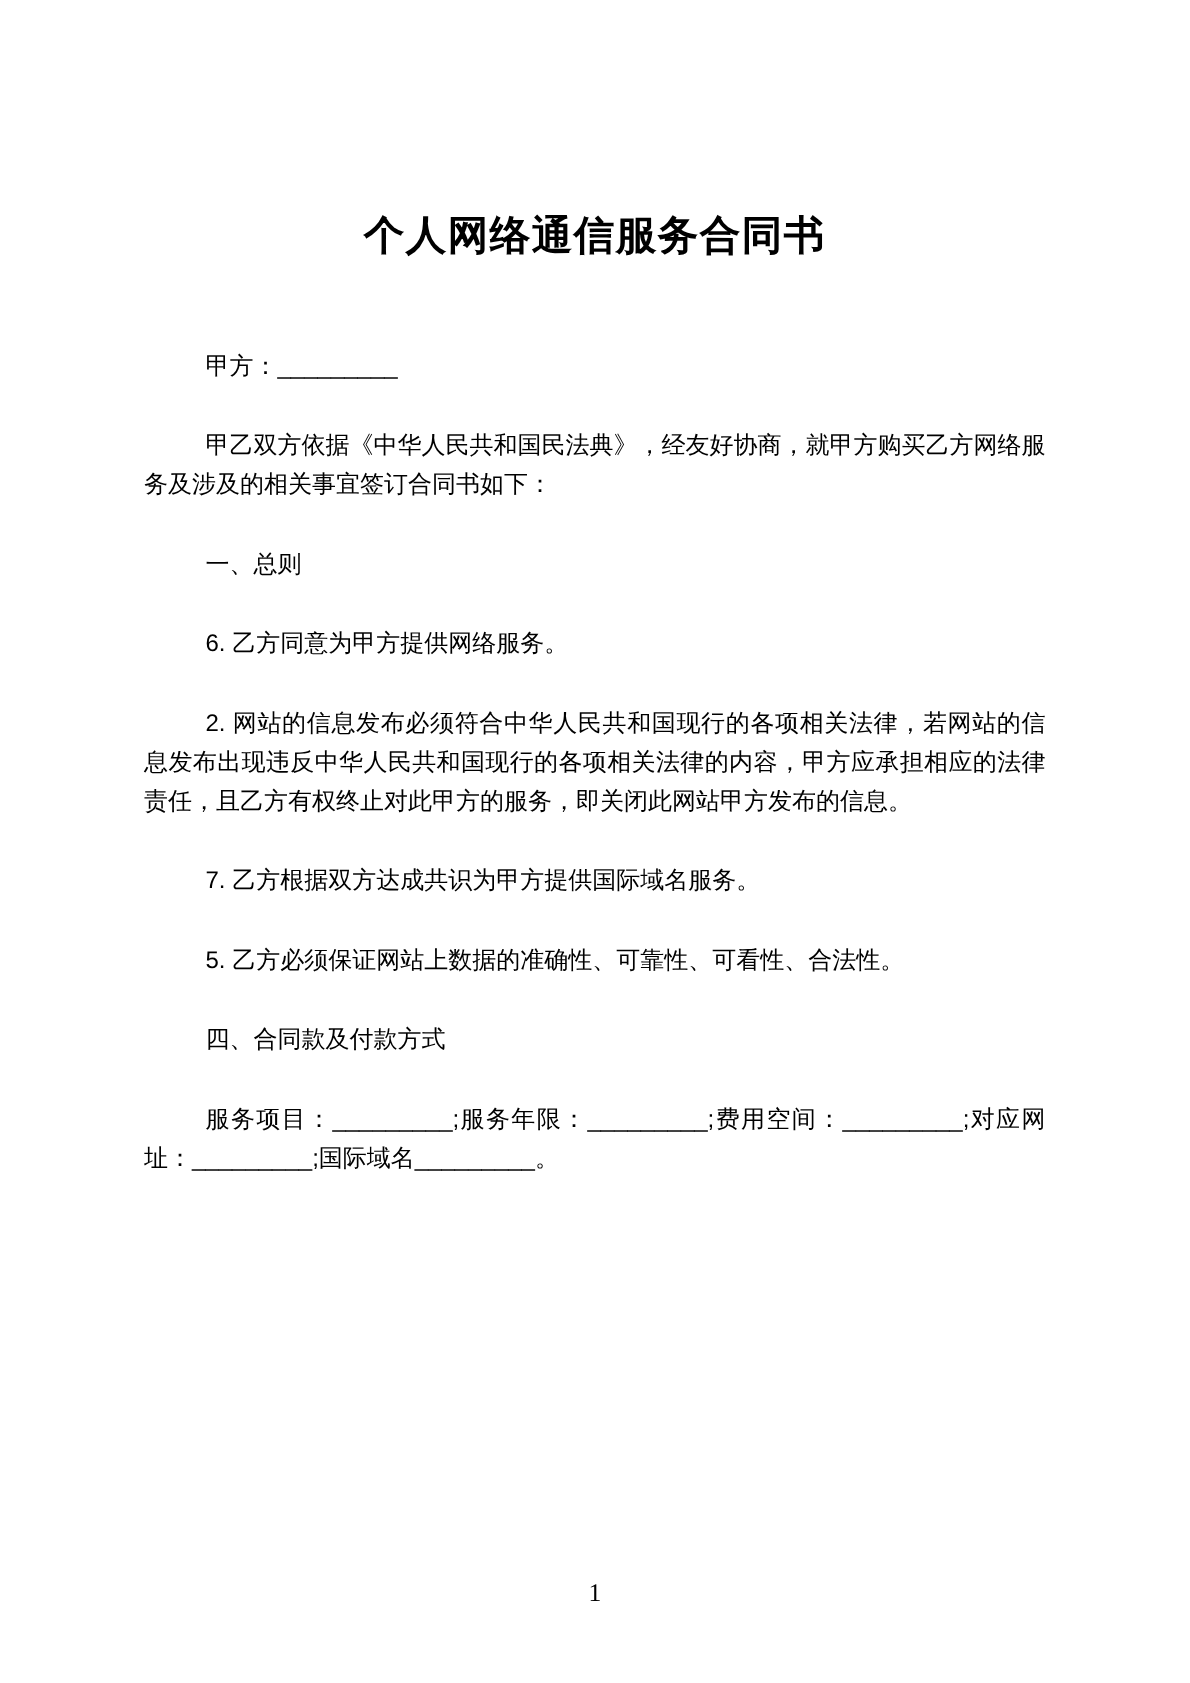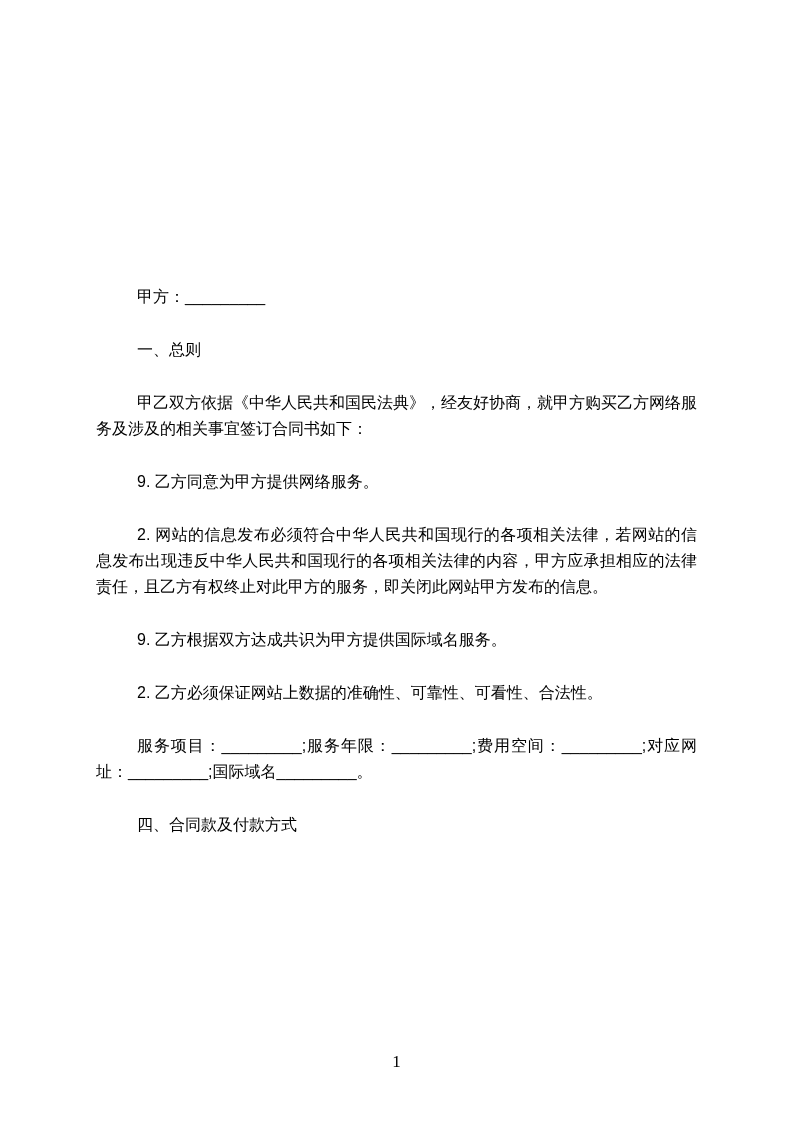--- a/index.html
+++ b/index.html
@@ -34,46 +34,47 @@
   }
   .content p {
     margin: 0 0 27px 0;
     font-size: 16px;
     line-height: 26px;
     text-align: justify;
     text-indent: 41px;
     word-break: break-all;
   }
   .content p.first {
-    margin-top: 114px;
+    margin-top: 62px;
   }
   .page-number {
     position: absolute;
     left: 0;
     right: 0;
     top: 1052px;
     text-align: center;
     font-size: 17px;
     line-height: 20px;
     font-family: "Liberation Serif", "DejaVu Serif", serif;
   }
 </style>
 </head>
 <body>
 
 <div class="page">
 
+  <h1 class="title"><span>个人网络通信服务合同书</span></h1>
 
   <div class="content">
     <p class="first">甲方：_________</p>
+    <p>甲乙双方依据《中华人民共和国民法典》，经友好协商，就甲方购买乙方网络服务及涉及的相关事宜签订合同书如下：</p>
     <p>一、总则</p>
-    <p>甲乙双方依据《中华人民共和国民法典》，经友好协商，就甲方购买乙方网络服务及涉及的相关事宜签订合同书如下：</p>
-    <p>9. 乙方同意为甲方提供网络服务。</p>
+    <p>6. 乙方同意为甲方提供网络服务。</p>
     <p>2. 网站的信息发布必须符合中华人民共和国现行的各项相关法律，若网站的信息发布出现违反中华人民共和国现行的各项相关法律的内容，甲方应承担相应的法律责任，且乙方有权终止对此甲方的服务，即关闭此网站甲方发布的信息。</p>
-    <p>9. 乙方根据双方达成共识为甲方提供国际域名服务。</p>
-    <p>2. 乙方必须保证网站上数据的准确性、可靠性、可看性、合法性。</p>
+    <p>7. 乙方根据双方达成共识为甲方提供国际域名服务。</p>
+    <p>5. 乙方必须保证网站上数据的准确性、可靠性、可看性、合法性。</p>
+    <p>四、合同款及付款方式</p>
     <p>服务项目：_________;服务年限：_________;费用空间：_________;对应网址：_________;国际域名_________。</p>
-    <p>四、合同款及付款方式</p>
   </div>
 
   <div class="page-number">1</div>
 
 </div>
 
 </body></html>

